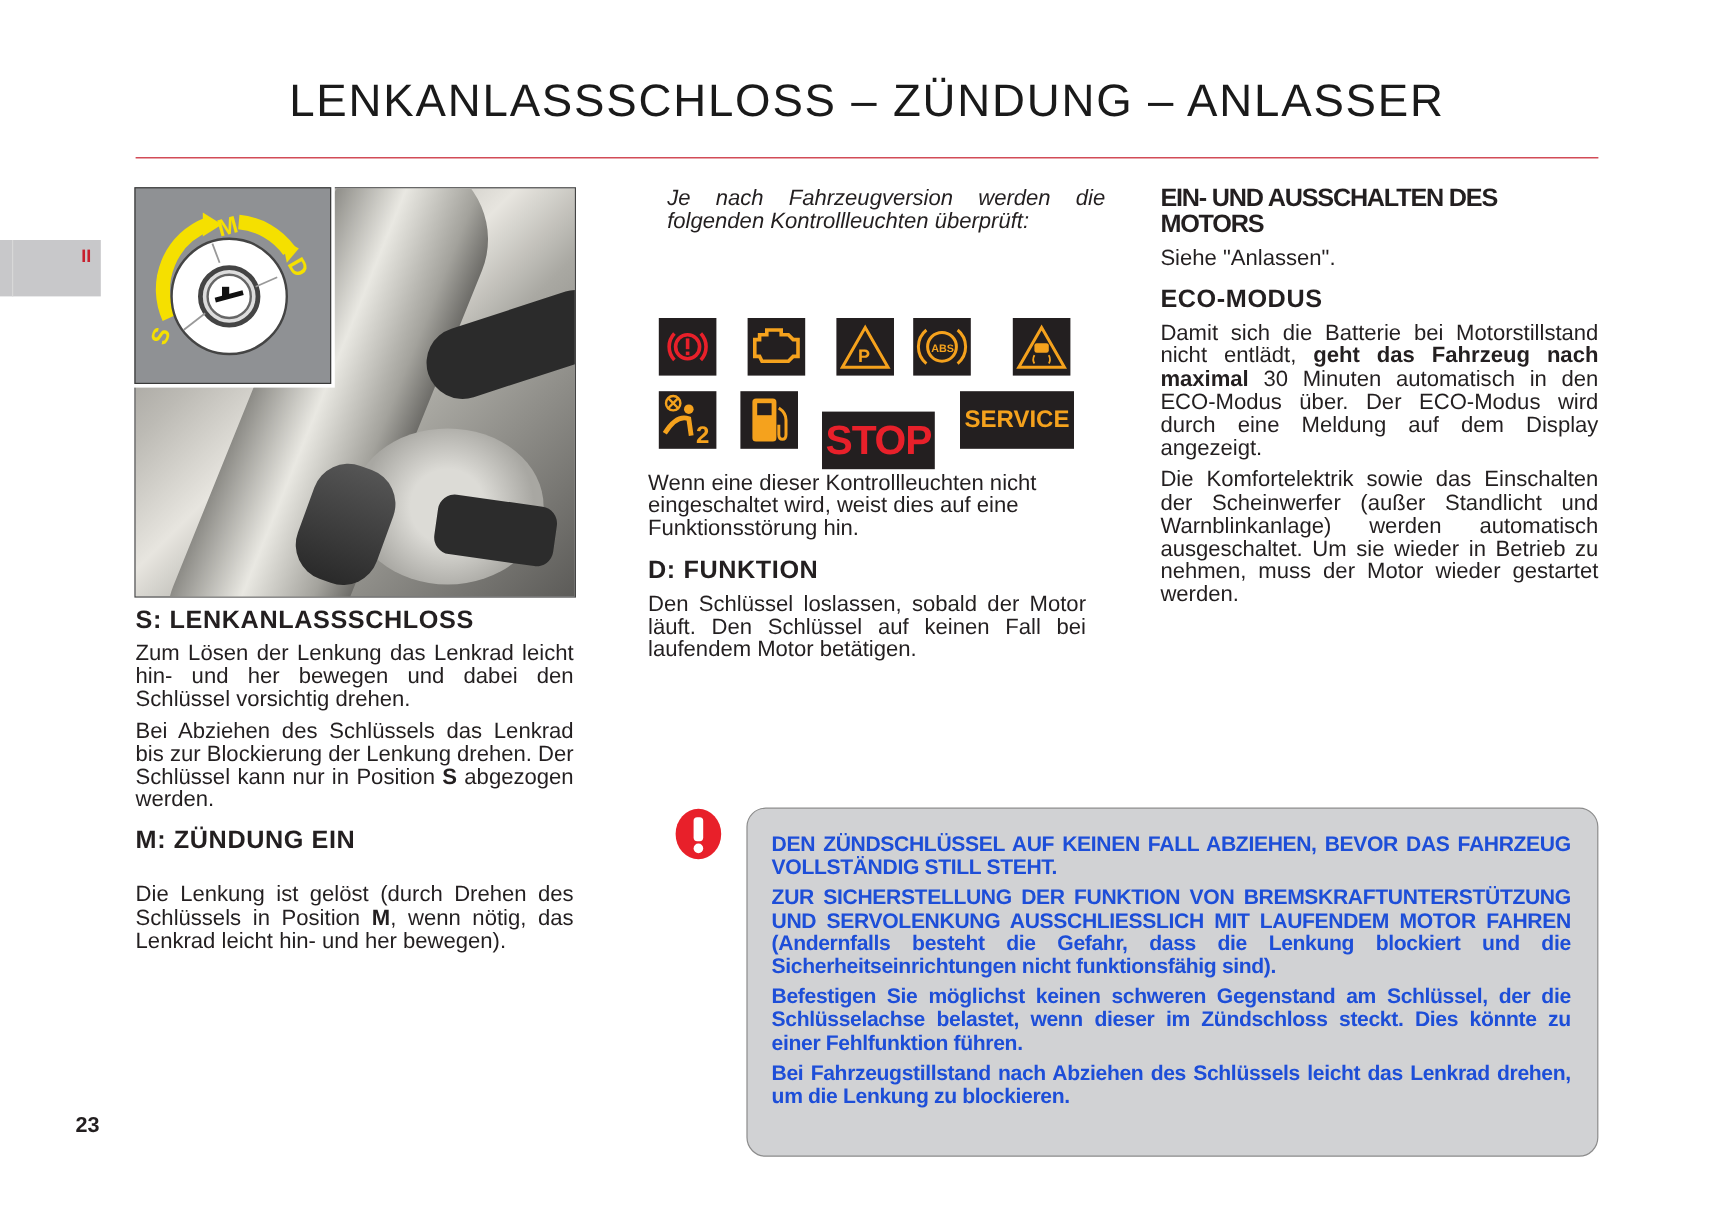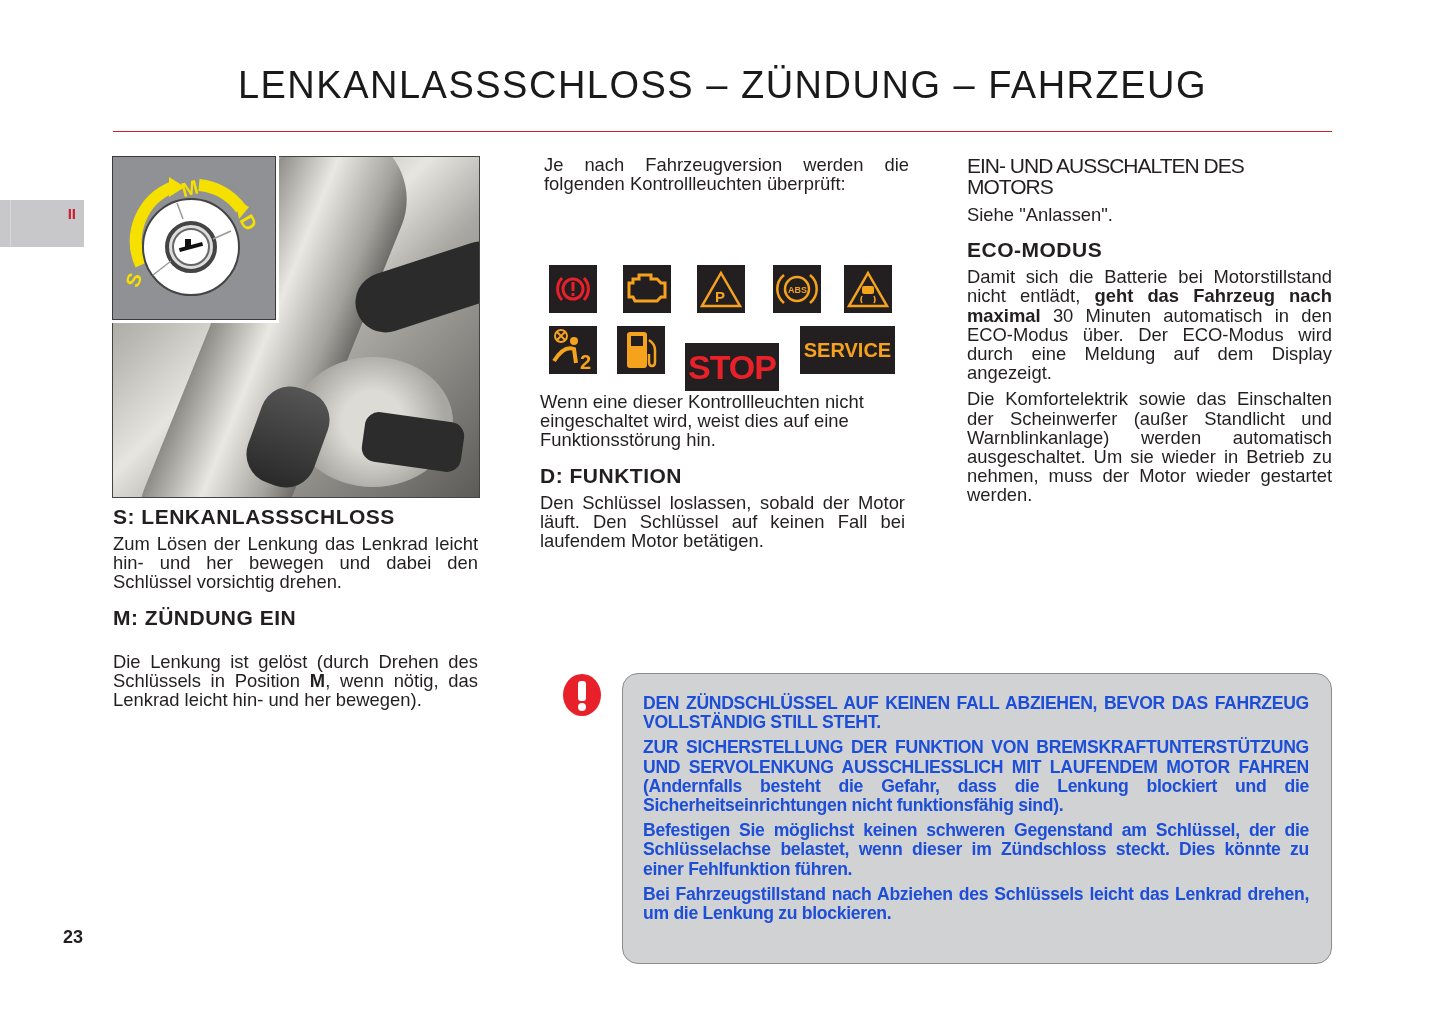--- a/index.html
+++ b/index.html
@@ -9,21 +9,21 @@
            font-size:38px; letter-spacing:1.5px; font-weight:normal; color:#1a1a1a; }
   .rule { position:absolute; left:113px; top:131px; width:1219px; height:1px; background:#c8202e; }
   .tab { position:absolute; left:0; top:200px; width:84px; height:47px; background:#c8c8ca; }
   .tab-line { position:absolute; left:10px; top:0; width:1px; height:47px; background:#d8d8d8; }
   .tab-label { position:absolute; right:8px; top:5px; color:#c8202e; font-weight:bold; font-size:15px; }
   .pagenum { position:absolute; left:63px; top:927px; font-weight:bold; font-size:18px; }
 
   .col { position:absolute; font-size:18.4px; line-height:19.2px; }
   .col p { margin:0 0 7px 0; text-align:justify; }
   .col h2 { margin:0; font-size:21px; font-weight:bold; letter-spacing:0.5px; line-height:24px; }
-  .col h3 { margin:0; font-size:21px; font-weight:normal; letter-spacing:-1px; line-height:21px; }
+  .col h3 { margin:0; font-size:21px; font-weight:bold; letter-spacing:-1px; line-height:21px; }
 
   .photo { position:absolute; left:112px; top:156px; width:366px; height:340px;
            background:linear-gradient(135deg,#7a7875 0%,#bdbbb5 30%,#e7e5df 45%,#a9a8a2 60%,#5c5b58 100%);
            border:1px solid #444; overflow:hidden; }
   .photo .wheel { position:absolute; left:90px; top:-40px; width:140px; height:480px;
                   background:linear-gradient(90deg,#8c8b86,#e9e8e2 40%,#a3a29c 80%,#6d6c68);
                   transform:rotate(22deg); border-radius:70px; }
   .photo .stalk { position:absolute; left:240px; top:100px; width:160px; height:60px;
                   background:#2b2b2b; border-radius:30px; transform:rotate(-18deg); }
   .photo .lockbody { position:absolute; left:180px; top:200px; width:160px; height:130px;
@@ -42,21 +42,21 @@
   .warn-icon { position:absolute; left:560px; top:673px; width:44px; height:44px; }
   .warn-box { position:absolute; left:622px; top:673px; width:708px; height:289px;
               background:#d1d2d4; border:1px solid #8c8c8c; border-radius:16px; }
   .warn-text { position:absolute; left:643px; top:694px; width:666px; font-size:17.6px; line-height:19.2px;
                font-weight:bold; color:#1d4ed8; }
   .warn-text p { margin:0 0 6px 0; text-align:justify; letter-spacing:-0.3px; }
 </style>
 </head>
 <body>
 
-<div class="title">LENKANLASSSCHLOSS – ZÜNDUNG – FAHRZEUG</div>
+<div class="title">LENKANLASSSCHLOSS – ZÜNDUNG – ANLASSER</div>
 <div class="rule"></div>
 
 <div class="tab">
   <div class="tab-line"></div>
   <div class="tab-label">II</div>
 </div>
 
 <div class="photo">
   <div class="wheel"></div>
   <div class="stalk"></div>
@@ -81,25 +81,26 @@
     <line x1="118" y1="74" x2="100" y2="82" stroke="#999" stroke-width="1.5"></line>
     <text x="14" y="128" fill="#f5e000" font-weight="bold" font-size="20" font-family="Liberation Sans, sans-serif" transform="rotate(-70 22 122)">S</text>
     <text x="68" y="38" fill="#f5e000" font-weight="bold" font-size="20" font-family="Liberation Sans, sans-serif" transform="rotate(-15 78 30)">M</text>
     <text x="130" y="72" fill="#f5e000" font-weight="bold" font-size="20" font-family="Liberation Sans, sans-serif" transform="rotate(60 136 64)">D</text>
   </svg>
 </div>
 
 <div class="col" style="left:113px; top:505px; width:365px;">
   <h2 style="margin-bottom:5px;">S: LENKANLASSSCHLOSS</h2>
   <p>Zum Lösen der Lenkung das Lenkrad leicht hin- und her bewegen und dabei den Schlüssel vorsichtig drehen.</p>
+  <p><span>Bei Abziehen des Schlüssels das Lenkrad bis zur Blockierung der Lenkung drehen. Der Schlüssel kann nur in Position </span><b>S</b><span> abgezogen werden.</span></p>
   <h2 style="margin-top:14px; margin-bottom:22px;">M: ZÜNDUNG EIN</h2>
   <p><span>Die Lenkung ist gelöst (durch Drehen des Schlüssels in Position </span><b>M</b><span>, wenn nötig, das Lenkrad leicht hin- und her bewegen).</span></p>
 </div>
 
-<div class="col" style="left:544px; top:155px; width:365px;">
+<div class="col" style="left:556px; top:155px; width:365px;font-style:italic;">
   <p>Je nach Fahrzeugversion werden die folgenden Kontrollleuchten überprüft:</p>
 </div>
 
 <div class="lights">
 
   <div class="lamp" style="left:0; top:0; width:48px; height:48px;">
     <svg width="40" height="40" viewBox="0 0 40 40">
         <path d="M9 9 A16 16 0 0 0 9 31" fill="none" stroke="#e8202a" stroke-width="3"></path>
         <path d="M31 9 A16 16 0 0 1 31 31" fill="none" stroke="#e8202a" stroke-width="3"></path>
         <circle cx="20" cy="20" r="10" fill="none" stroke="#e8202a" stroke-width="3"></circle>
@@ -111,21 +112,21 @@
     <svg width="44" height="36" viewBox="0 0 44 36">
         <path d="M4 12 H8 V8 H14 V4 H26 V8 H32 L36 12 H40 V26 H36 L32 30 H10 L8 26 H4 Z" fill="none" stroke="#f5a21d" stroke-width="3"></path>
       </svg>
   </div>
   <div class="lamp" style="left:148px; top:0; width:48px; height:48px;">
     <svg width="44" height="40" viewBox="0 0 44 40">
         <polygon points="22,4 41,37 3,37" fill="none" stroke="#f5a21d" stroke-width="2.5"></polygon>
         <text x="16" y="33" fill="#f5a21d" font-weight="bold" font-size="15" font-family="Liberation Sans, sans-serif">P</text>
       </svg>
   </div>
-  <div class="lamp" style="left:224px; top:0; width:48px; height:48px;text-align:right;">
+  <div class="lamp" style="left:212px; top:0; width:48px; height:48px;text-align:right;">
     <svg width="44" height="40" viewBox="0 0 44 40">
         <path d="M9 6 A18 18 0 0 0 9 34" fill="none" stroke="#f5a21d" stroke-width="2.5"></path>
         <path d="M35 6 A18 18 0 0 1 35 34" fill="none" stroke="#f5a21d" stroke-width="2.5"></path>
         <circle cx="22" cy="20" r="12" fill="none" stroke="#f5a21d" stroke-width="2.5"></circle>
         <text x="13" y="24" fill="#f5a21d" font-weight="bold" font-size="9" font-family="Liberation Sans, sans-serif">ABS</text>
       </svg>
   </div>
   <div class="lamp" style="left:295px; top:0; width:48px; height:48px;">
     <svg width="44" height="40" viewBox="0 0 44 40">
         <polygon points="22,4 41,37 3,37" fill="none" stroke="#f5a21d" stroke-width="2.5"></polygon>

